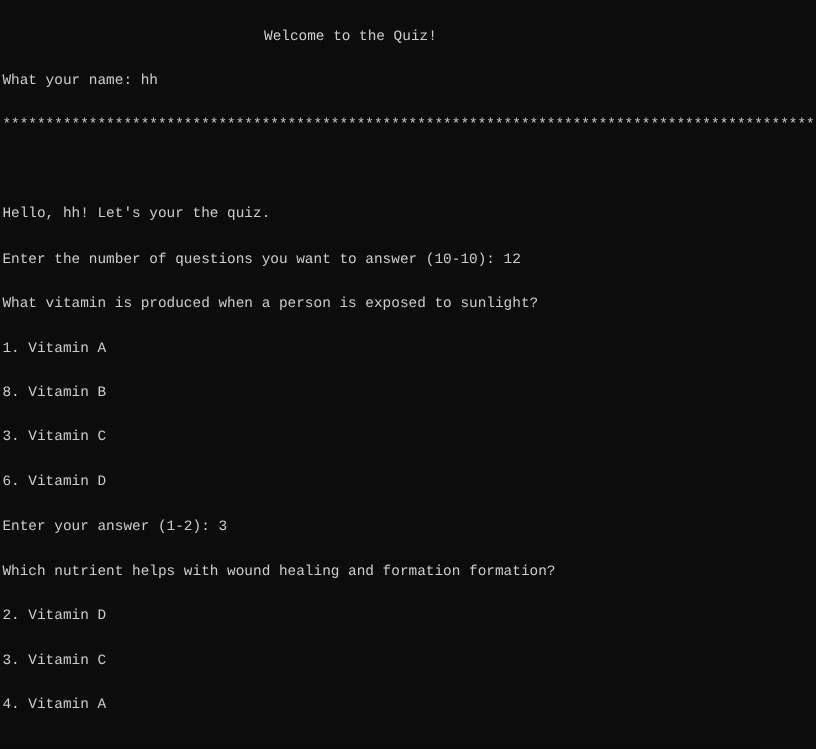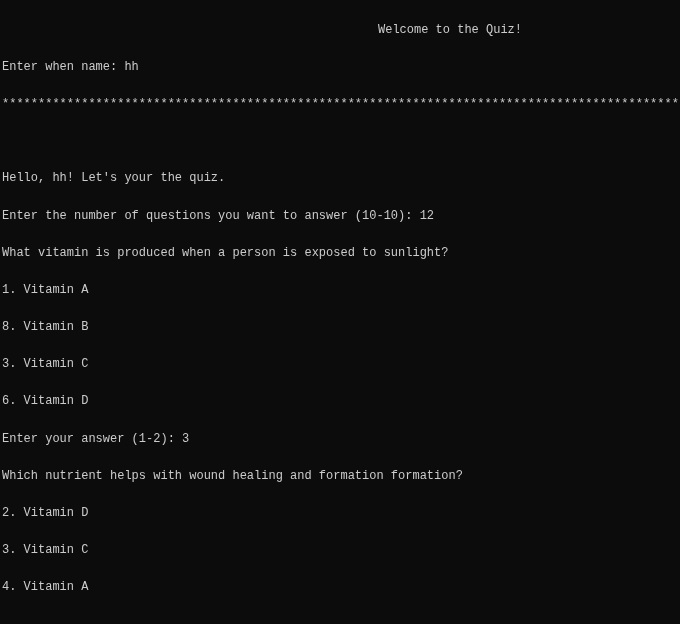--- a/index.html
+++ b/index.html
@@ -16,34 +16,34 @@
       width: 680px;
       height: 624px;
       overflow: hidden;
       padding: 0;
     }
     .terminal {
       white-space: pre;
       padding: 2px 0 0 2px;
     }
     .center-title {
-      text-align: center;
+      text-align: left;
       padding-left: 218px;
       font-family: Liberation Mono, monospace;
     }
     .line {
       display: block;
     }
   </style>
 </head>
 <body>
 
 <div class="terminal">
 <span class="line center-title">Welcome to the Quiz!</span>
-<span class="line"><span>Enter when name: </span><span>hh</span></span>
+<span class="line"><span>What your name: </span><span>hh</span></span>
 <span class="line">*************************************************************************************************</span>
 <span class="line"> </span>
 <span class="line">Hello, hh! Let's your the quiz.</span>
 <span class="line"><span>Enter the number of questions you want to answer (10-10): </span><span>12</span></span>
 <span class="line">What vitamin is produced when a person is exposed to sunlight?</span>
 <span class="line">1. Vitamin A</span>
 <span class="line">8. Vitamin B</span>
 <span class="line">3. Vitamin C</span>
 <span class="line">6. Vitamin D</span>
 <span class="line"><span>Enter your answer (1-2): </span><span>3</span></span>

